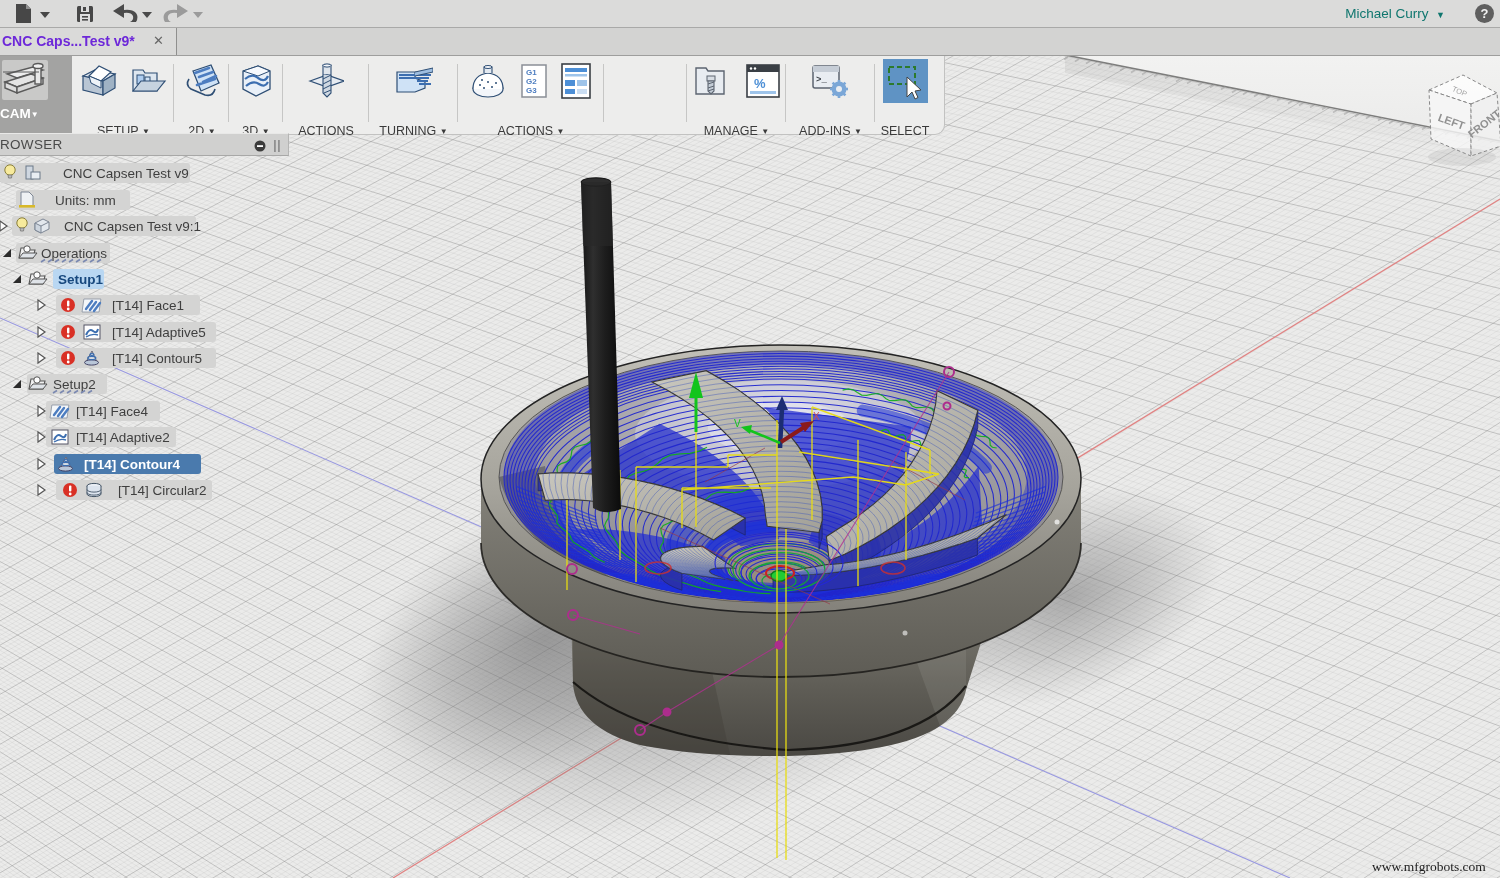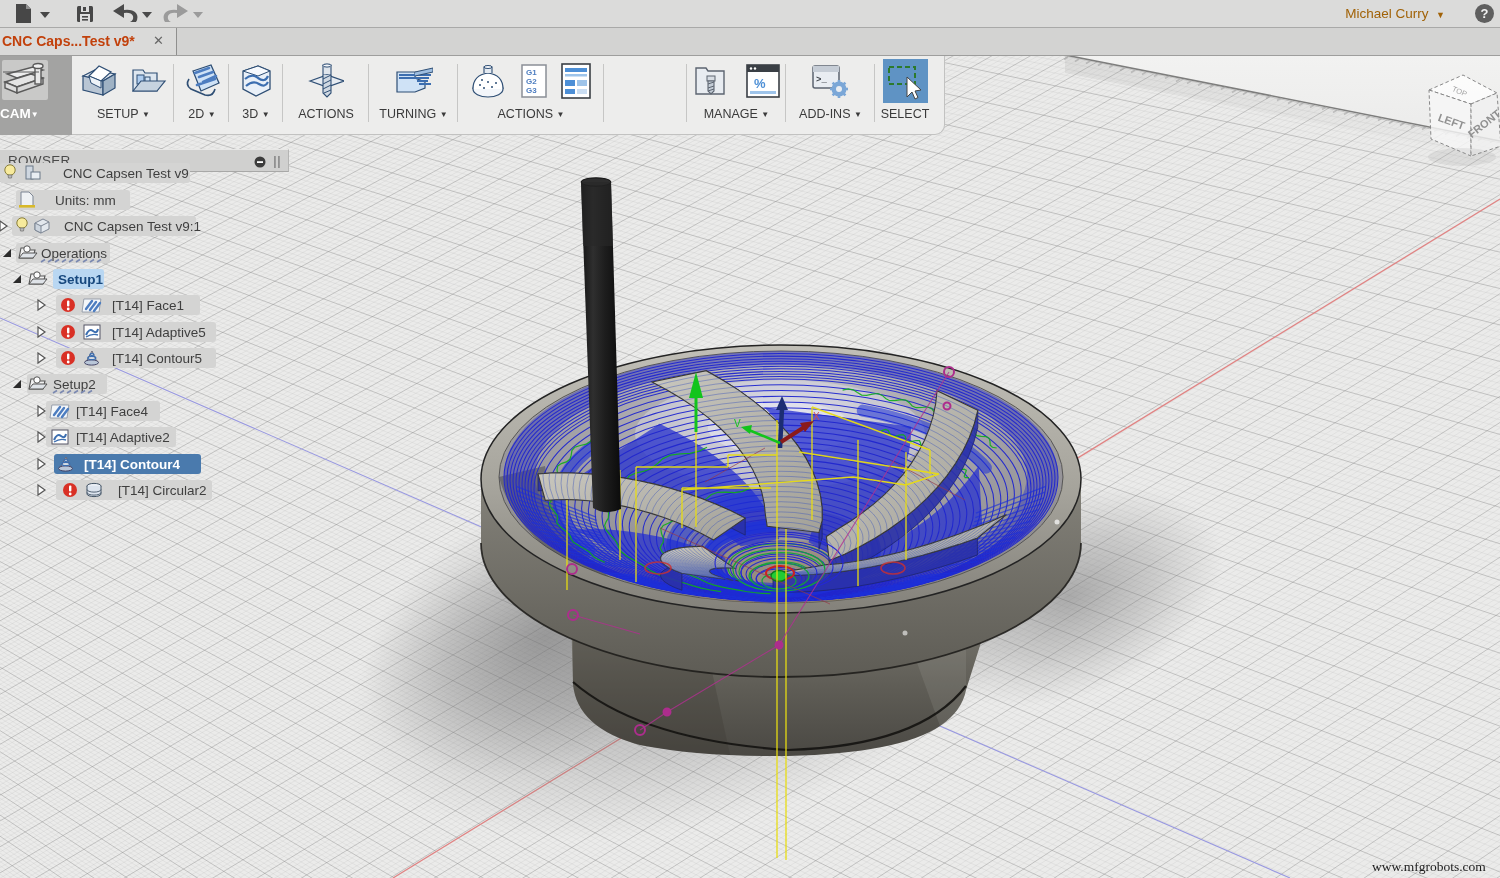--- a/index.html
+++ b/index.html
@@ -1,33 +1,33 @@
 <!DOCTYPE html>
 <html><head><meta charset="utf-8"><title>CNC Capsen Test v9</title>
 <style>
 *{margin:0;padding:0;box-sizing:border-box}
 html,body{width:1500px;height:878px;overflow:hidden;font-family:"Liberation Sans",sans-serif;background:#ebebea}
 #stage{position:relative;width:1500px;height:878px}
 #topbar{position:absolute;left:0;top:0;width:1500px;height:28px;background:#dbdbda;border-bottom:1px solid #a9a9a8}
-#user{position:absolute;right:55px;top:6px;font-size:13.5px;color:#a16207}
+#user{position:absolute;right:55px;top:6px;font-size:13.5px;color:#0f766e}
 #help{position:absolute;right:6px;top:4px;width:19px;height:19px;border-radius:50%;background:#5f5f5f;color:#f2f2f2;font-weight:bold;font-size:13px;text-align:center;line-height:19px}
 #tabbar{position:absolute;left:0;top:28px;width:1500px;height:28px;background:#d3d3d2;border-bottom:1px solid #9e9e9d}
 #tab1{position:absolute;left:0;top:0;width:177px;height:27px;background:#dadad9;border-right:1px solid #8f8f8e}
-#tabtitle{position:absolute;left:2px;top:5px;font-size:14px;font-weight:bold;color:#c2410c}
+#tabtitle{position:absolute;left:2px;top:5px;font-size:14px;font-weight:bold;color:#6d28d9}
 #tabx{position:absolute;left:153px;top:5px;font-size:13px;color:#666}
 #ribbon{position:absolute;left:0;top:56px;width:945px;height:79px;background:#ededec;border-bottom:1px solid #c2c2c1;border-right:1px solid #c2c2c1;border-radius:0 0 10px 0}
 #camblock{position:absolute;left:0;top:0;width:72px;height:79px;background:#a3a3a2}
 #camtile{position:absolute;left:2px;top:4px;width:46px;height:40px;background:#c9c9c8;border-radius:2px;text-align:center;padding-top:2px}
 #camlab{position:absolute;left:0px;top:50px;width:48px;text-align:left;font-size:13.5px;font-weight:bold;color:#ffffff}
 .sec{position:absolute;top:0;height:79px;text-align:center}
 .sec .icons{height:50px;display:flex;align-items:center;justify-content:center;gap:14px;padding-top:0}
-.sec .lab{font-size:12.5px;color:#3a3a3a;margin-top:1px;white-space:nowrap}
+.sec .lab{font-size:12.5px;color:#3a3a3a;margin-top:18px;white-space:nowrap}
 .arr{font-size:8px;color:#3a3a3a;vertical-align:1px}
 .sep{position:absolute;top:8px;width:1px;height:58px;background:#c6c6c5}
-#browserhead{position:absolute;left:0;top:149px;width:289px;height:23px;background:#d0d0cf;border-bottom:1px solid #a8a8a7;border-right:1px solid #b5b5b4;border-top:1px solid #e8e8e7;font-size:13.5px;color:#4a4a4a;padding:3px 0 0 8px;letter-spacing:0.3px}
+#browserhead{position:absolute;left:0;top:133px;width:289px;height:23px;background:#d0d0cf;border-bottom:1px solid #a8a8a7;border-right:1px solid #b5b5b4;border-top:1px solid #e8e8e7;font-size:13.5px;color:#4a4a4a;padding:3px 0 0 0;letter-spacing:0.3px}
 </style></head>
 <body>
 <div id="stage">
 <svg width="1500" height="822" viewBox="0 0 1500 822" style="position:absolute;left:0;top:56px">
       <defs>
 <linearGradient id="skyg" x1="0" y1="0" x2="0" y2="1">
  <stop offset="0" stop-color="#f2f2f1"></stop>
           <stop offset="1" stop-color="#ebebea"></stop>
 </linearGradient>
 <linearGradient id="bodyg" x1="0" y1="0" x2="0" y2="1">

